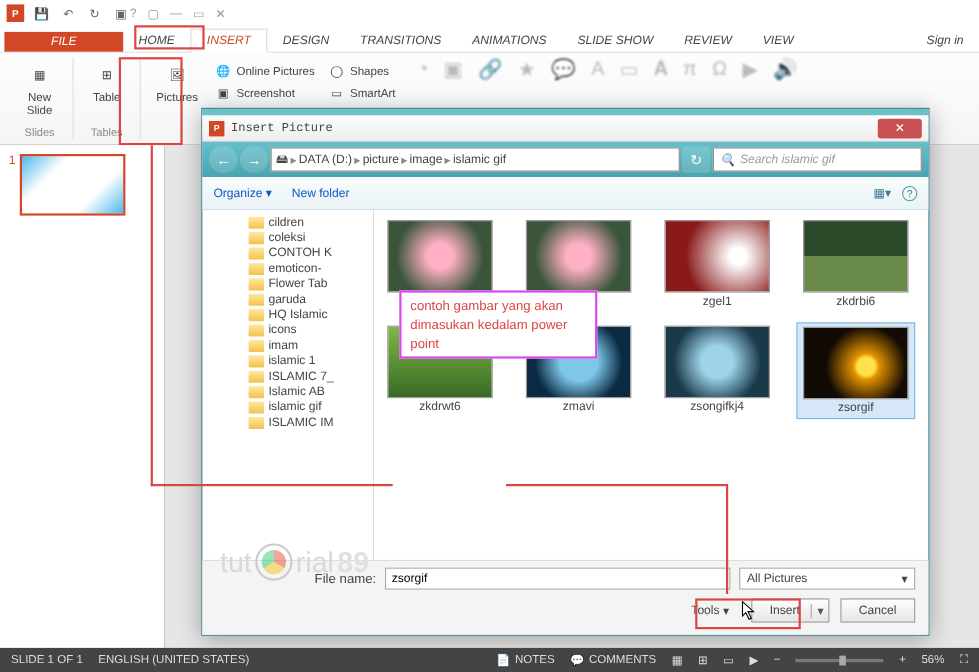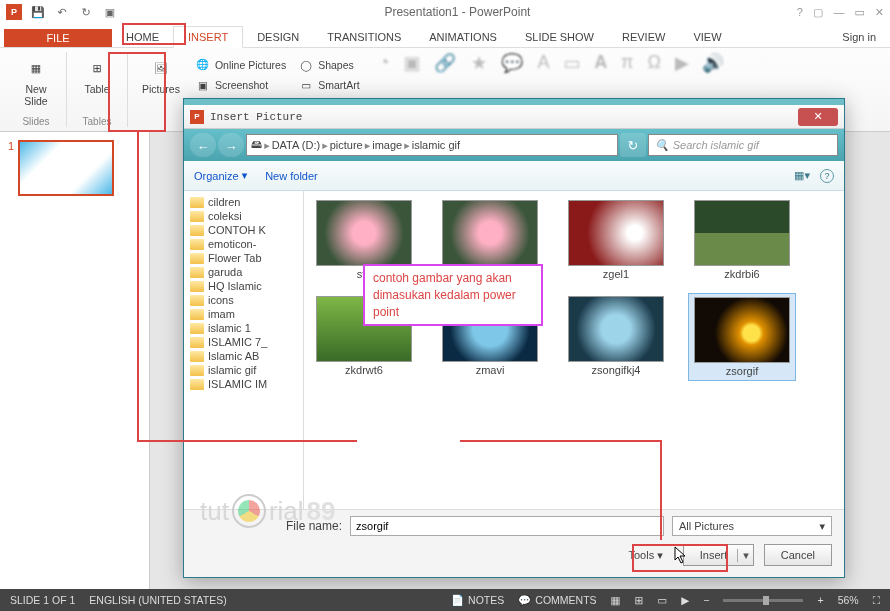--- a/index.html
+++ b/index.html
@@ -7,21 +7,21 @@
 
 
 .titlebar { height:24px; background:#fff; display:flex; align-items:center; padding:0 6px; }
 .titlebar .qat { display:flex; gap:8px; align-items:center; }
 .titlebar .qat .ico { width:16px; height:16px; display:flex; align-items:center; justify-content:center; color:#666; }
 .titlebar .title { flex:1; text-align:center; color:#666; font-size:12px; }
 .titlebar .winbtns { display:flex; gap:10px; color:#999; }
 .p-icon { width:16px; height:16px; background:#d24726; color:#fff; font-size:9px; font-weight:bold; display:flex; align-items:center; justify-content:center; }
 
 
-.tabs { height:24px; display:flex; align-items:flex-end; border-bottom:1px solid #ddd; padding-left:4px; }
+.tabs { height:24px; display:flex; align-items:flex-end; border-bottom:1px solid #ddd; padding-left:4px;font-style:italic; }
 .tab { padding:4px 14px; font-size:11px; color:#444; cursor:pointer; }
 .tab.file { background:#d24726; color:#fff; }
 .tab.active { color:#d24726; border:1px solid #ddd; border-bottom:1px solid #fff; position:relative; top:1px; background:#fff; }
 .signin { margin-left:auto; padding:4px 14px; color:#444; }
 
 
 .ribbon { height:84px; background:linear-gradient(#fdfdfd,#f5f5f5); border-bottom:1px solid #ccc; display:flex; padding:4px 6px; }
 .group { display:flex; flex-direction:column; align-items:center; border-right:1px solid #ddd; padding:0 8px; justify-content:space-between; }
 .group-label { font-size:10px; color:#888; text-align:right; }
 .big-btn { display:flex; flex-direction:column; align-items:center; gap:2px; padding:2px 6px; cursor:pointer; }
@@ -62,21 +62,21 @@
 .dlg-nav { height:32px; background:linear-gradient(#66c0cb,#4aa4b0); display:flex; align-items:center; padding:0 6px; gap:2px; }
 .navbtn { width:26px; height:24px; background:rgba(255,255,255,.15); border-radius:12px; display:flex; align-items:center; justify-content:center; color:#fff; font-size:13px; }
 .breadcrumb { flex:1; height:22px; background:#fff; border:1px solid #888; display:flex; align-items:center; padding:0 4px; font-size:11px; gap:2px; }
 .breadcrumb .sep { color:#888; }
 .searchbox { width:190px; height:22px; background:#fff; border:1px solid #888; display:flex; align-items:center; padding:0 6px; color:#999; font-style:italic; font-size:11px; gap:4px; }
 
 .dlg-tool { height:30px; background:linear-gradient(#f8fbfc,#eaf3f5); border-bottom:1px solid #cde; display:flex; align-items:center; padding:0 10px; gap:18px; }
 .dlg-tool .link { color:#15c; font-size:11px; display:flex; align-items:center; gap:3px; cursor:pointer; }
 .dlg-tool .right { margin-left:auto; display:flex; gap:10px; color:#3a7a8a; }
 
-.dlg-body { flex:1; display:flex; overflow:hidden; }
+.dlg-body { flex:1; display:flex; overflow:hidden;padding-left:36px; }
 .tree { width:120px; border-right:1px solid #ddd; overflow:hidden; padding:4px 0; }
 .tree-item { display:flex; align-items:center; gap:4px; padding:1px 6px; font-size:11px; white-space:nowrap; overflow:hidden; }
 .folder-ico { width:14px; height:11px; background:linear-gradient(#ffe9a3,#f3c14b); border-radius:1px; flex-shrink:0; }
 
 .files { flex:1; padding:6px; display:flex; flex-wrap:wrap; align-content:flex-start; gap:10px 18px; overflow:hidden; position:relative; }
 .file { width:108px; display:flex; flex-direction:column; align-items:center; gap:2px; padding:3px; }
 .file.selected { background:#d6e8f7; border:1px solid #7db7e3; }
 .file .img { width:96px; height:66px; background:#222; border:1px solid #999; background-size:cover; }
 .file .name { font-size:11px; text-align:center; }
 
@@ -117,21 +117,20 @@
 <body>
 
 <div class="titlebar">
   <div class="qat">
     <div class="p-icon">P</div>
     <div class="ico">💾</div>
     <div class="ico">↶</div>
     <div class="ico">↻</div>
     <div class="ico">▣</div>
   </div>
-  <div class="title">Presentation1 - PowerPoint</div>
   <div class="winbtns">
     <span>?</span>
     <span>▢</span>
     <span>—</span>
     <span>▭</span>
     <span>✕</span>
   </div>
 </div>
 
 <div class="tabs">

